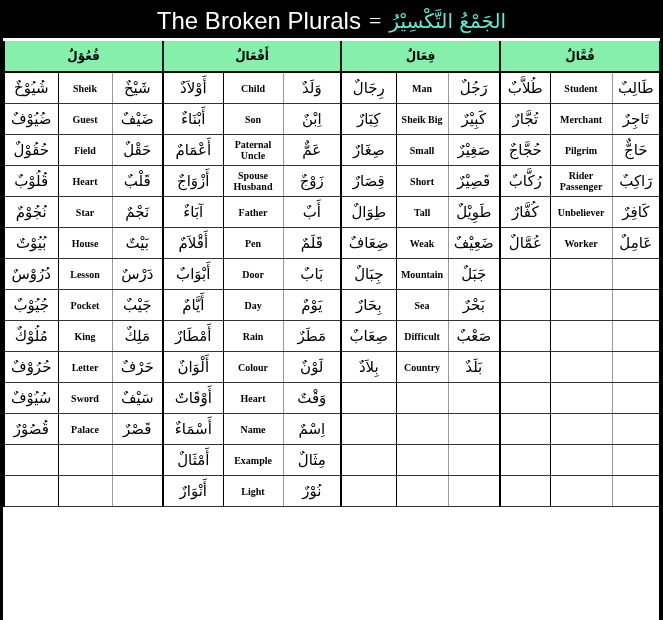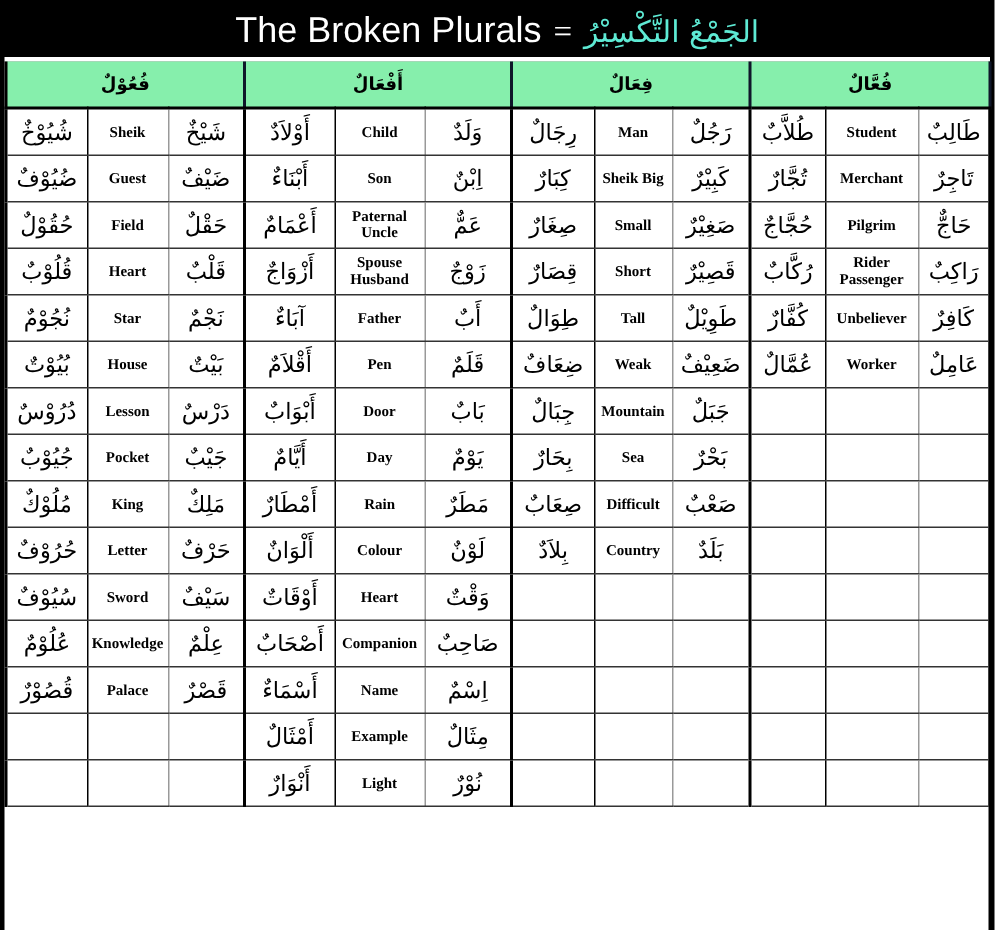--- a/index.html
+++ b/index.html
@@ -212,34 +212,20 @@
             <td class="en">Heart</td>
             <td class="sg">وَقْتٌ</td>
             <td class="pl"></td>
             <td class="en"></td>
             <td class="sg"></td>
             <td class="pl"></td>
             <td class="en"></td>
             <td class="sg"></td>
           </tr>
           <tr>
-            <td class="pl">عُلُوْمٌ</td>
-            <td class="en">Knowledge</td>
-            <td class="sg">عِلْمٌ</td>
-            <td class="pl">أَصْحَابٌ</td>
-            <td class="en">Companion</td>
-            <td class="sg">صَاحِبٌ</td>
-            <td class="pl"></td>
-            <td class="en"></td>
-            <td class="sg"></td>
-            <td class="pl"></td>
-            <td class="en"></td>
-            <td class="sg"></td>
-          </tr>
-          <tr>
             <td class="pl">قُصُوْرٌ</td>
             <td class="en">Palace</td>
             <td class="sg">قَصْرٌ</td>
             <td class="pl">أَسْمَاءٌ</td>
             <td class="en">Name</td>
             <td class="sg">اِسْمٌ</td>
             <td class="pl"></td>
             <td class="en"></td>
             <td class="sg"></td>
             <td class="pl"></td>

